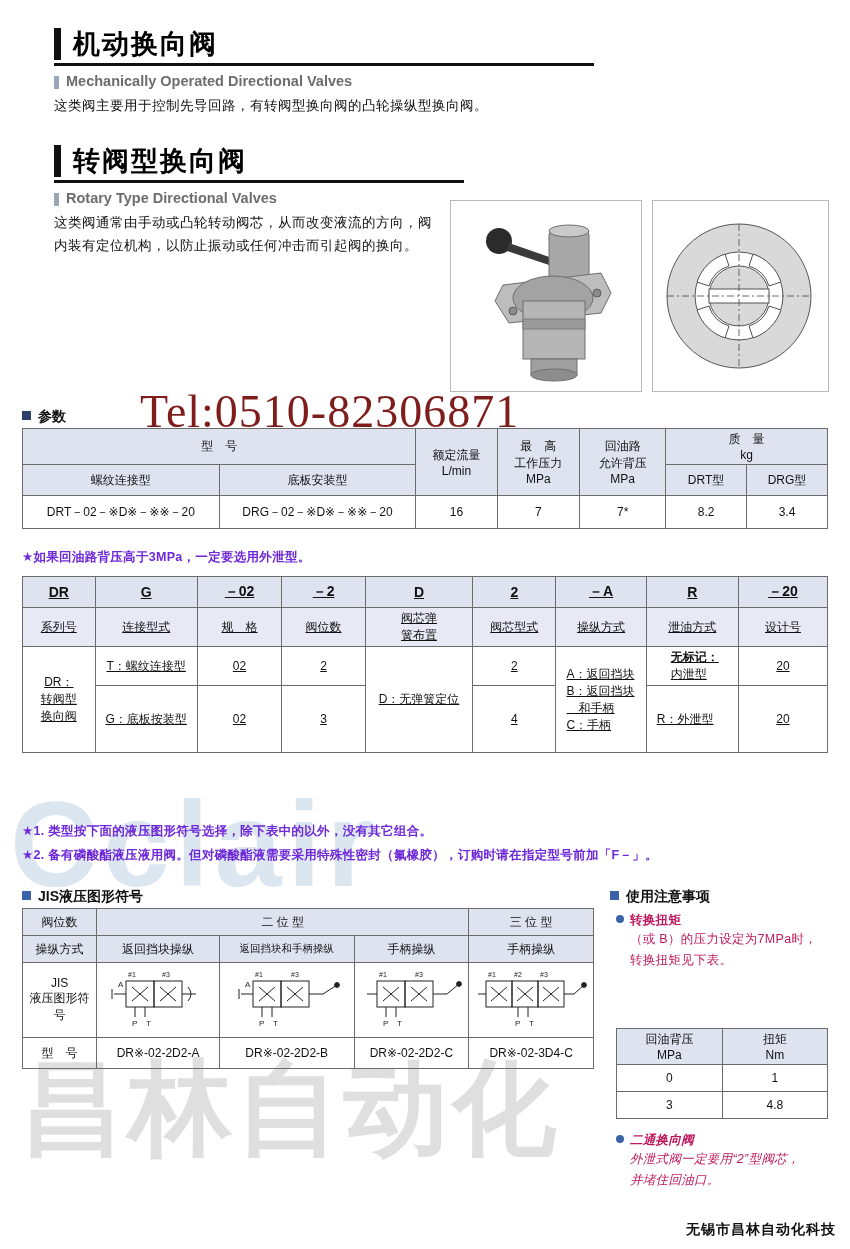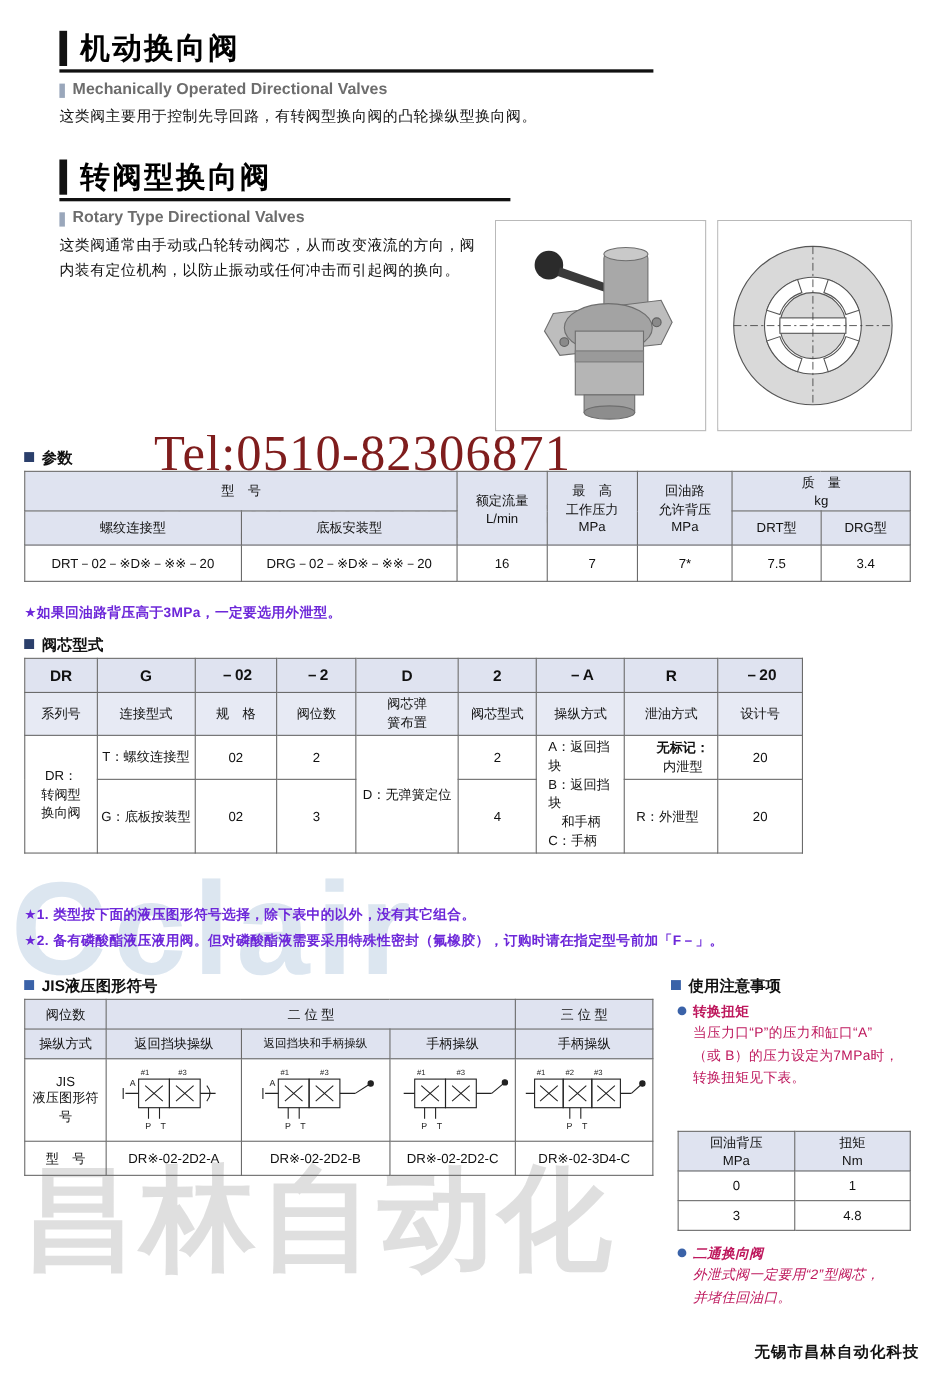--- a/index.html
+++ b/index.html
@@ -180,31 +180,31 @@
       <td class="hdr" style="width:210px;margin-top:28px;">底板安装型</td>
       <td class="hdr" style="width:80px;">DRT型</td>
       <td class="hdr" style="width:80px;">DRG型</td>
     </tr>
     <tr>
       <td style="height:28px;">DRT－02－※D※－※※－20</td>
       <td>DRG－02－※D※－※※－20</td>
       <td>16</td>
       <td>7</td>
       <td>7*</td>
-      <td>7.5</td>
+      <td>8.2</td>
       <td>3.4</td>
     </tr>
   </tbody>
     </table>
 
   <div class="note star" style="left:22px;top:549px;">★如果回油路背压高于3MPa，一定要选用外泄型。</div>
 
   <div class="sq-head" style="left:22px;top:578px;">阀芯型式</div>
 
-  <table class="tbl" style="left:22px;top:598px;width:708px;">
+  <table class="tbl" style="left:22px;top:576px;width:806px;text-decoration:underline;">
     <tbody>
         <tr>
       <td class="hdr" style="width:70px;height:26px;font-weight:bold;font-size:14px;">DR</td>
       <td class="hdr" style="width:104px;font-weight:bold;font-size:14px;">G</td>
       <td class="hdr" style="width:84px;font-weight:bold;font-size:14px;">－02</td>
       <td class="hdr" style="width:84px;font-weight:bold;font-size:14px;">－2</td>
       <td class="hdr" style="width:110px;font-weight:bold;font-size:14px;">D</td>
       <td class="hdr" style="width:84px;font-weight:bold;font-size:14px;">2</td>
       <td class="hdr" style="width:90px;font-weight:bold;font-size:14px;">－A</td>
       <td class="hdr" style="width:90px;font-weight:bold;font-size:14px;">R</td>
@@ -234,21 +234,21 @@
       <td>02</td>
       <td>2</td>
       <td rowspan="2">D：无弹簧定位</td>
       <td>2</td>
       <td rowspan="2" style="text-align:left;padding-left:10px;">
         <div>A：返回挡块</div>
         <div>B：返回挡块</div>
         <div>　和手柄</div>
         <div>C：手柄</div>
       </td>
-      <td style="text-align:center;padding-left:24px;">
+      <td style="text-align:left;padding-left:24px;">
         <div style="font-weight:bold;">无标记：</div>
         <div>内泄型</div>
       </td>
       <td>20</td>
     </tr>
     <tr>
       <td style="height:62px;">G：底板按装型</td>
       <td>02</td>
       <td>3</td>
       <td>4</td>
@@ -375,21 +375,20 @@
       <td>DR※-02-2D2-C</td>
       <td>DR※-02-3D4-C</td>
     </tr>
   </tbody>
     </table>
 
   <div class="sq-head blue" style="left:610px;top:888px;">使用注意事项</div>
 
   <div class="note" style="left:616px;top:912px;width:230px;">
     <div class="bullet-dot" style="font-weight:bold;">转换扭矩</div>
-    <div style="margin-left:14px;line-height:1.65;">当压力口“P”的压力和缸口“A”</div>
     <div style="margin-left:14px;line-height:1.65;">（或 B）的压力设定为7MPa时，</div>
     <div style="margin-left:14px;line-height:1.65;">转换扭矩见下表。</div>
   </div>
 
   <table class="tbl" style="left:616px;top:1028px;width:212px;">
     <tbody>
         <tr>
       <td class="hdr" style="width:106px;height:30px;">
         <div>回油背压</div>
         <div>MPa</div>

